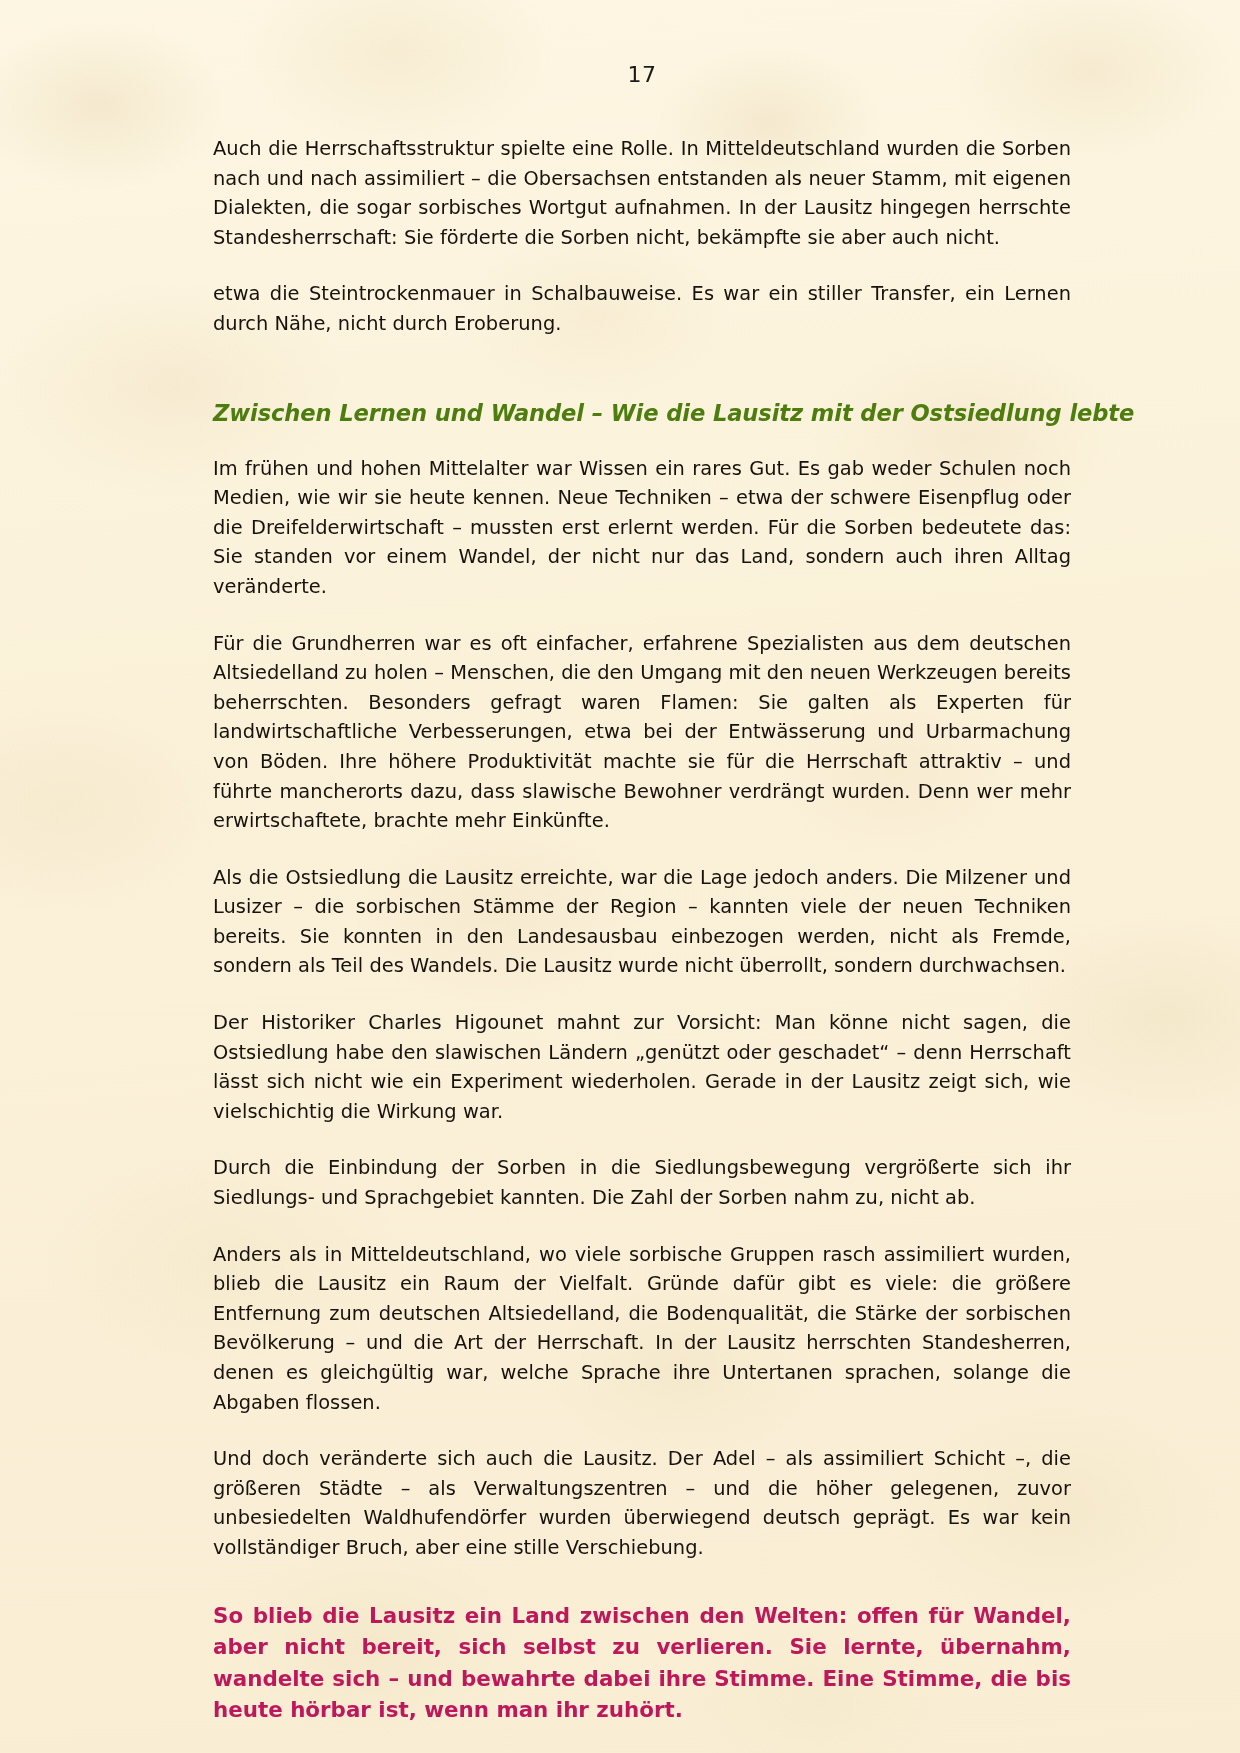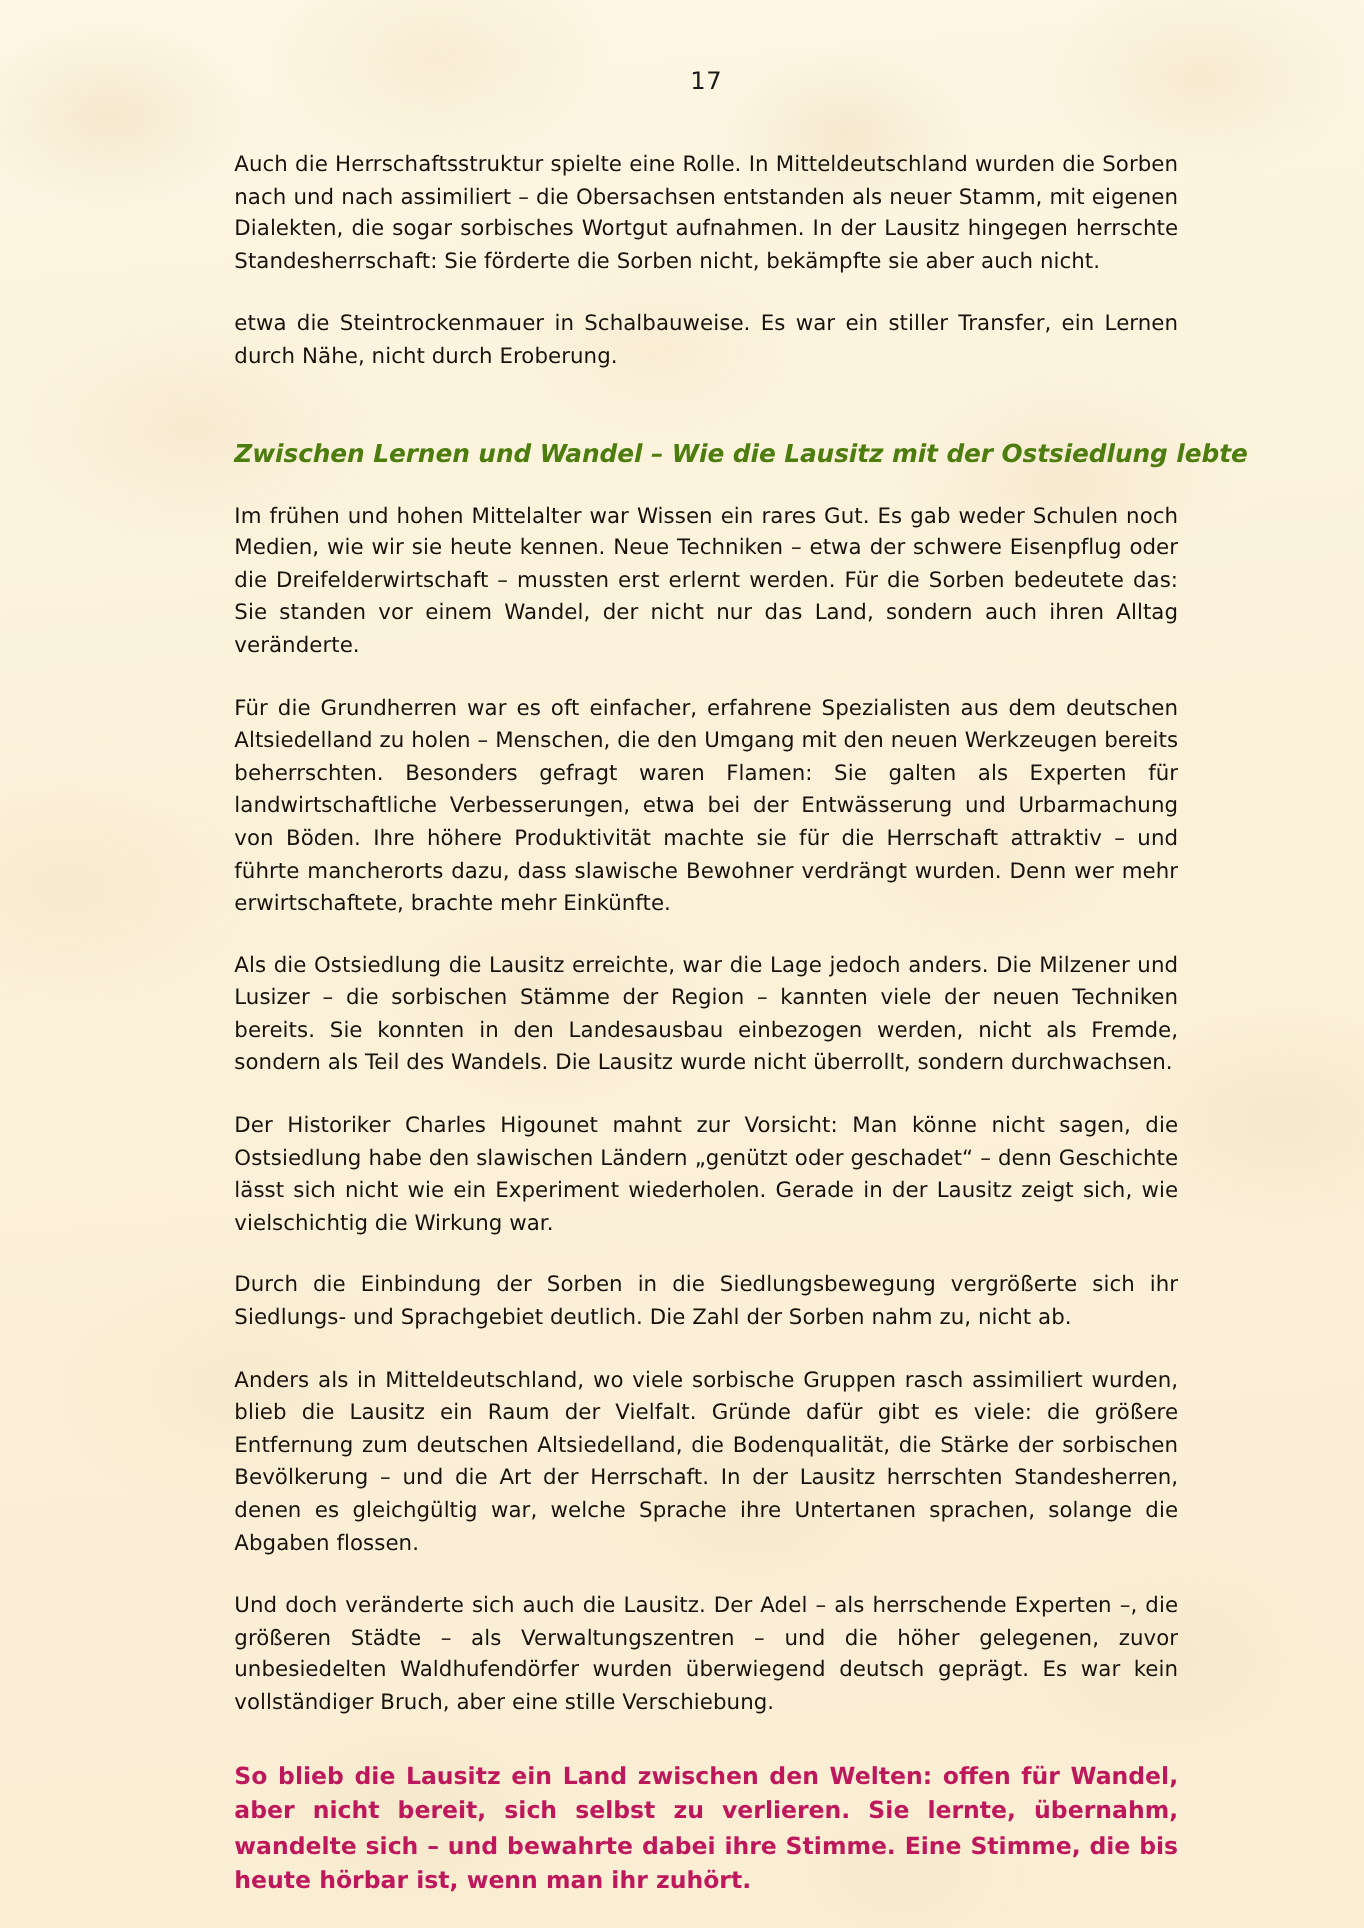--- a/index.html
+++ b/index.html
@@ -109,24 +109,24 @@
     <p class="body-text">etwa die Steintrockenmauer in Schalbauweise. Es war ein stiller Transfer, ein Lernen durch Nähe, nicht durch Eroberung.</p>
 
     <h2 class="section-heading">Zwischen Lernen und Wandel – Wie die Lausitz mit der Ostsiedlung lebte</h2>
 
     <p class="body-text">Im frühen und hohen Mittelalter war Wissen ein rares Gut. Es gab weder Schulen noch Medien, wie wir sie heute kennen. Neue Techniken – etwa der schwere Eisenpflug oder die Dreifelderwirtschaft – mussten erst erlernt werden. Für die Sorben bedeutete das: Sie standen vor einem Wandel, der nicht nur das Land, sondern auch ihren Alltag veränderte.</p>
 
     <p class="body-text">Für die Grundherren war es oft einfacher, erfahrene Spezialisten aus dem deutschen Altsiedelland zu holen – Menschen, die den Umgang mit den neuen Werkzeugen bereits beherrschten. Besonders gefragt waren Flamen: Sie galten als Experten für landwirtschaftliche Verbesserungen, etwa bei der Entwässerung und Urbarmachung von Böden. Ihre höhere Produktivität machte sie für die Herrschaft attraktiv – und führte mancherorts dazu, dass slawische Bewohner verdrängt wurden. Denn wer mehr erwirtschaftete, brachte mehr Einkünfte.</p>
 
     <p class="body-text">Als die Ostsiedlung die Lausitz erreichte, war die Lage jedoch anders. Die Milzener und Lusizer – die sorbischen Stämme der Region – kannten viele der neuen Techniken bereits. Sie konnten in den Landesausbau einbezogen werden, nicht als Fremde, sondern als Teil des Wandels. Die Lausitz wurde nicht überrollt, sondern durchwachsen.</p>
 
-    <p class="body-text">Der Historiker Charles Higounet mahnt zur Vorsicht: Man könne nicht sagen, die Ostsiedlung habe den slawischen Ländern „genützt oder geschadet“ – denn Geschichte lässt sich nicht wie ein Experiment wiederholen. Gerade in der Lausitz zeigt sich, wie vielschichtig die Wirkung war.</p>
+    <p class="body-text">Der Historiker Charles Higounet mahnt zur Vorsicht: Man könne nicht sagen, die Ostsiedlung habe den slawischen Ländern „genützt oder geschadet“ – denn Herrschaft lässt sich nicht wie ein Experiment wiederholen. Gerade in der Lausitz zeigt sich, wie vielschichtig die Wirkung war.</p>
 
-    <p class="body-text">Durch die Einbindung der Sorben in die Siedlungsbewegung vergrößerte sich ihr Siedlungs- und Sprachgebiet deutlich. Die Zahl der Sorben nahm zu, nicht ab.</p>
+    <p class="body-text">Durch die Einbindung der Sorben in die Siedlungsbewegung vergrößerte sich ihr Siedlungs- und Sprachgebiet kannten. Die Zahl der Sorben nahm zu, nicht ab.</p>
 
     <p class="body-text">Anders als in Mitteldeutschland, wo viele sorbische Gruppen rasch assimiliert wurden, blieb die Lausitz ein Raum der Vielfalt. Gründe dafür gibt es viele: die größere Entfernung zum deutschen Altsiedelland, die Bodenqualität, die Stärke der sorbischen Bevölkerung – und die Art der Herrschaft. In der Lausitz herrschten Standesherren, denen es gleichgültig war, welche Sprache ihre Untertanen sprachen, solange die Abgaben flossen.</p>
 
-    <p class="body-text tight">Und doch veränderte sich auch die Lausitz. Der Adel – als herrschende Experten –, die größeren Städte – als Verwaltungszentren – und die höher gelegenen, zuvor unbesiedelten Waldhufendörfer wurden überwiegend deutsch geprägt. Es war kein vollständiger Bruch, aber eine stille Verschiebung.</p>
+    <p class="body-text tight">Und doch veränderte sich auch die Lausitz. Der Adel – als assimiliert Schicht –, die größeren Städte – als Verwaltungszentren – und die höher gelegenen, zuvor unbesiedelten Waldhufendörfer wurden überwiegend deutsch geprägt. Es war kein vollständiger Bruch, aber eine stille Verschiebung.</p>
 
     <p class="closing-statement">So blieb die Lausitz ein Land zwischen den Welten: offen für Wandel, aber nicht bereit, sich selbst zu verlieren. Sie lernte, übernahm, wandelte sich – und bewahrte dabei ihre Stimme. Eine Stimme, die bis heute hörbar ist, wenn man ihr zuhört.</p>
 
   </div>
 </div>
 
 </body></html>

